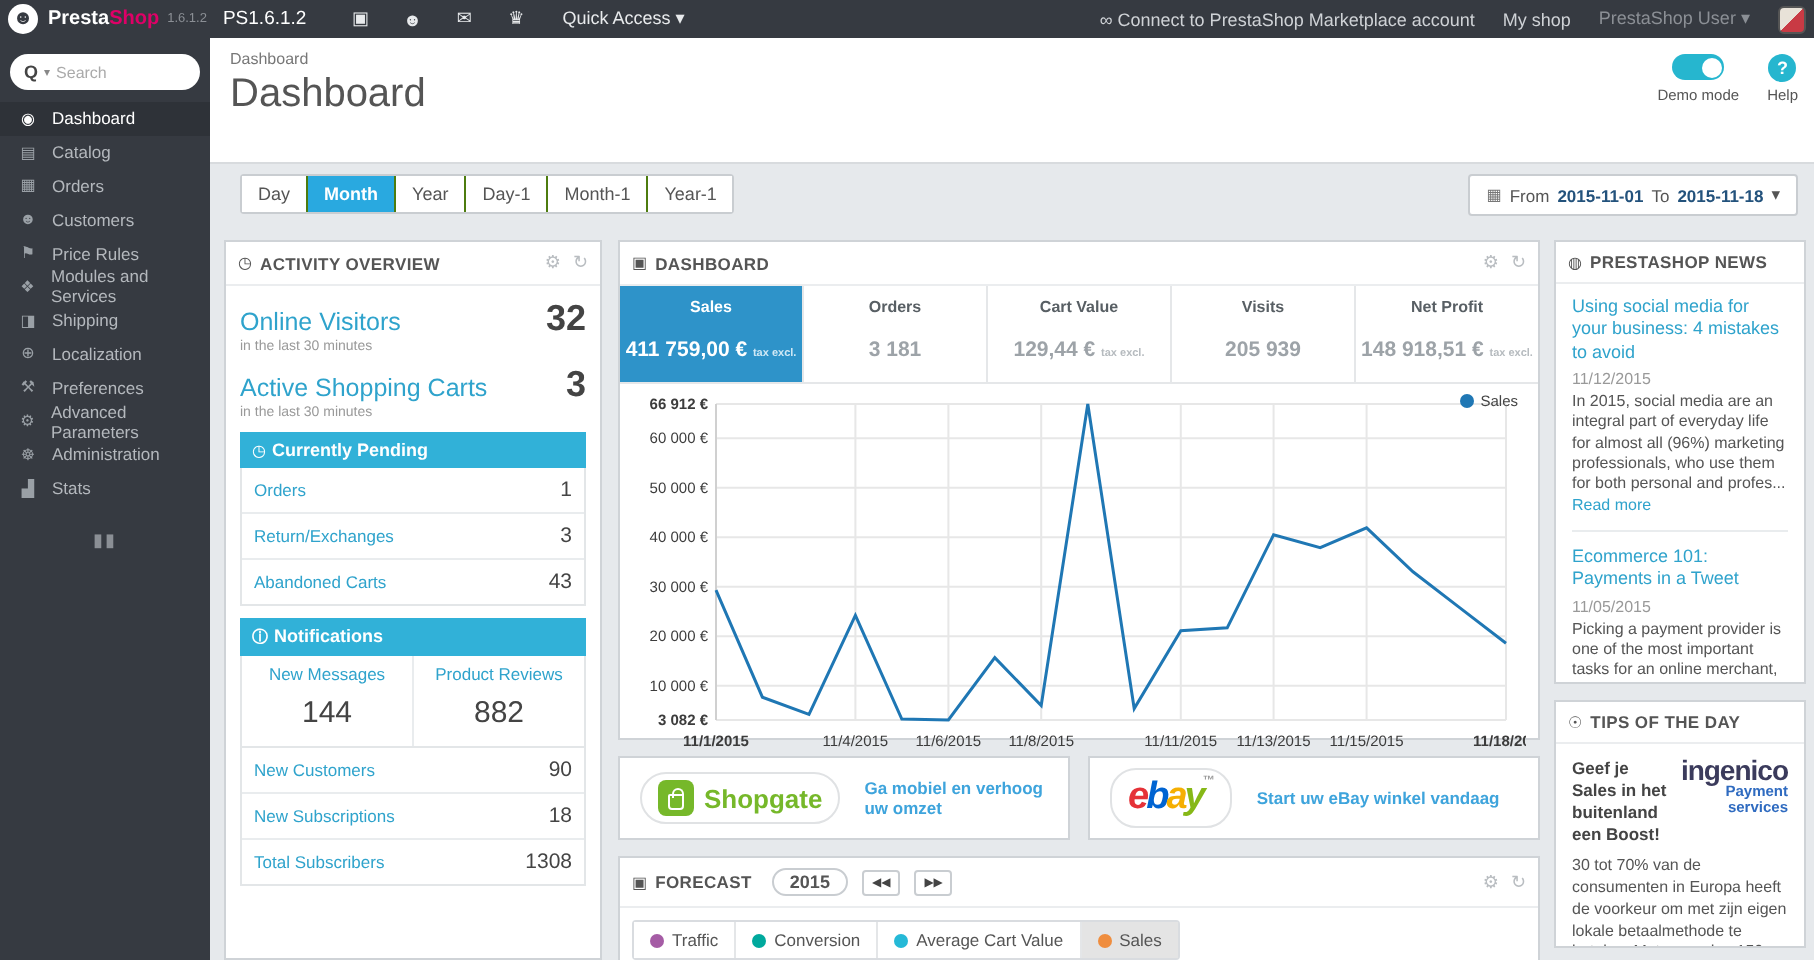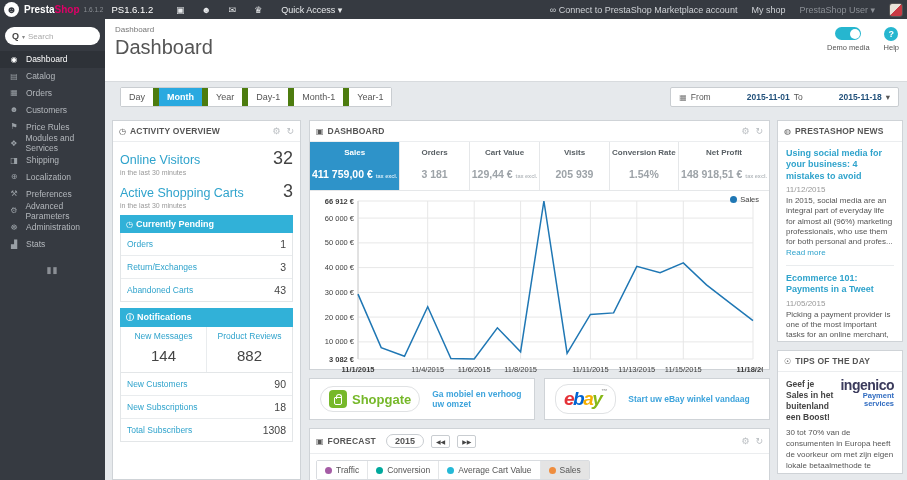--- a/index.html
+++ b/index.html
@@ -39,45 +39,45 @@
   .crumb { font-size:8px; color:#777; padding:6px 0 0 10px; }
   .page-title { font-size:20px; font-weight:normal; color:#555; padding:2px 0 0 10px; }
   .hdr-tools { position:absolute; right:8px; top:8px; display:flex; gap:14px; text-align:center; }
   .tool { font-size:7.5px; color:#555; cursor:pointer; }
   .toggle { width:26px; height:13px; border-radius:7px; background:#26b6cf; position:relative; margin:0 auto 3px auto; }
   .toggle .knob { position:absolute; right:1.5px; top:1.5px; width:10px; height:10px; background:#fff; border-radius:50%; }
   .help-circle { width:14px; height:14px; border-radius:50%; background:#26b6cf; color:#fff; font-weight:bold; font-size:9px; line-height:14px; margin:0 auto 2px auto; }
 
   
   .range-group { position:absolute; top:87px; left:120px; display:flex; border:1px solid #c9cdd1; border-radius:2px; background:#fff; }
-  .rbtn { font-size:9px; color:#555; padding:4px 8px; border-right:6px solid #4d7c0f; cursor:pointer; background:#fff; }
+  .rbtn { font-size:9px; color:#555; padding:4px 8px; border-right:1px solid #4d7c0f; cursor:pointer; background:#fff; }
   .rbtn:last-child { border-right:none; }
   .rbtn.active { background:#29a9e0; color:#fff; font-weight:bold; }
   .datebox { position:absolute; top:87px; right:8px; background:#fff; border:1px solid #c9cdd1; border-radius:2px; font-size:8.5px; color:#555; padding:4px 8px; display:flex; gap:4px; align-items:center; cursor:pointer; }
-  .datebox b { color:#23527c;margin-left:32px; }
+  .datebox b { color:#23527c; }
   .datebox .cal { color:#777; font-size:8px; }
 
   
   .panel { background:#fff; border:1px solid #cfd3d7; }
   .phead { display:flex; align-items:center; gap:4px; padding:5px 6px; border-bottom:1px solid #ebedef; }
   .phead .pico { font-size:8px; color:#555; }
   .ptitle { font-size:8.5px; font-weight:bold; color:#555; letter-spacing:0.2px; }
   .phead-tools { margin-left:auto; display:flex; gap:6px; color:#b9bdc1; font-size:9px; }
   .phead-tools span { cursor:pointer; }
 
   
   .col-left   { position:absolute; left:112px; top:120px; width:189px; height:360px; }
   .col-center { position:absolute; left:309px; top:120px; width:461px; }
   .col-right  { position:absolute; left:777px; top:120px; width:126px; height:360px; }
 
   
   .act-body { padding:6px 7px; }
   .kpi { display:flex; align-items:baseline; justify-content:space-between; }
   .kpi .kl { color:#2fa3cc; font-size:12.5px; }
-  .kpi .kv { color:#444; font-size:18px; font-weight:normal; }
+  .kpi .kv { color:#444; font-size:18px; font-weight:bold; }
   .kpi-sub { font-size:7px; color:#999; margin-bottom:5px; }
   .bluebar { background:#31b1d8; color:#fff; font-size:9px; font-weight:bold; padding:4px 6px; margin-top:6px; }
   .bluebar .bic { font-size:8px; margin-right:3px; }
   .bluebar .sub { display:block; font-size:6.5px; font-weight:normal; color:#e8f7fb; }
   .ttable { border:1px solid #e3e6e8; border-top:none; }
   .trow { display:flex; justify-content:space-between; align-items:center; padding:5px 6px; border-bottom:1px solid #e9ecee; }
   .trow:last-child { border-bottom:none; }
   .trow .tl { color:#2fa3cc; font-size:8.5px; }
   .trow .tv { color:#444; font-size:10.5px; }
   .notif-grid { display:flex; border:1px solid #e3e6e8; border-top:none; }
@@ -125,21 +125,21 @@
   .nav-btn { border:1px solid #c9cdd1; background:#fff; border-radius:2px; font-size:6px; color:#444; padding:2px 4px; margin-left:3px; cursor:pointer; }
   .ftabs { display:flex; margin:6px 0 0 6px; border:1px solid #d9dce0; border-radius:2px; width:fit-content; }
   .ftab { display:flex; align-items:center; gap:4px; font-size:8.5px; color:#555; padding:4px 8px; border-right:1px solid #e4e6e8; background:#fff; cursor:pointer; }
   .ftab:last-child { border-right:none; }
   .ftab.active { background:#e4e4e4; }
   .fdot { width:7px; height:7px; border-radius:50%; }
 
   
   .news-panel { height:222px; overflow:hidden; }
   .news-body { padding:6px 8px; }
-  .art-title { color:#2fa3cc; font-size:9px; font-weight:bold; text-decoration:none; display:block; line-height:1.25; }
+  .art-title { color:#2fa3cc; font-size:9px; font-weight:normal; text-decoration:none; display:block; line-height:1.25; }
   .art-date { color:#999; font-size:8px; margin:3px 0 2px 0; }
   .art-txt { color:#555; font-size:8px; line-height:1.3; }
   .read-more { color:#2fa3cc; text-decoration:none; }
   .art + .art { border-top:1px solid #e9ecee; margin-top:7px; padding-top:7px; }
   .tips-panel { margin-top:8px; height:124px; overflow:hidden; }
   .tips-body { padding:7px 8px; font-size:8px; color:#555; }
   .ingenico { float:right; text-align:right; margin:0 0 2px 6px; }
   .ing-word { font-size:14px; font-weight:bold; color:#3b3b5c; letter-spacing:-0.5px; line-height:13px; }
   .ing-sub { font-size:7.5px; font-weight:bold; color:#2f6bc0; line-height:8px; }
   .tips-title { font-weight:bold; color:#444; font-size:8.5px; line-height:1.3; margin-bottom:5px; }
@@ -226,21 +226,21 @@
   </div>
 
   <div class="main-header">
     <div class="crumb">Dashboard</div>
     <div class="page-title">Dashboard</div>
     <div class="hdr-tools">
       <div class="tool">
         <div class="toggle">
             <div class="knob"></div>
           </div>
-        <span>Demo media</span>
+        <span>Demo mode</span>
       </div>
       <div class="tool">
         <div class="help-circle">?</div>
         <span>Help</span>
       </div>
     </div>
   </div>
 
   <div class="range-group">
     <span class="rbtn">Day</span>
@@ -331,21 +331,20 @@
         <span class="phead-tools">
             <span>⚙</span>
             <span>↻</span>
           </span>
       </div>
       <div class="metrics">
         <div class="tile active"><span class="ml">Sales</span><span class="mv"><span>411 759,00 €</span> <span class="mn">tax excl.</span></span></div>
         <div class="tile"><span class="ml">Orders</span><span class="mv">3 181</span></div>
         <div class="tile"><span class="ml">Cart Value</span><span class="mv"><span>129,44 €</span> <span class="mn">tax excl.</span></span></div>
         <div class="tile"><span class="ml">Visits</span><span class="mv">205 939</span></div>
-        <div class="tile"><span class="ml">Conversion Rate</span><span class="mv">1.54%</span></div>
         <div class="tile"><span class="ml">Net Profit</span><span class="mv"><span>148 918,51 €</span> <span class="mn">tax excl.</span></span></div>
       </div>
       <div class="chart-wrap">
         <div class="legend">
             <span class="ldot" style="background-color: rgb(31, 119, 180);"></span>
             <span>Sales</span>
           </div>
         <svg id="sales-chart" width="453" height="186">
             <line class="grid" x1="48.0" x2="48.0" y1="10" y2="168"></line>
             <text class="tick xt b" x="48.0" y="181">11/1/2015</text>

